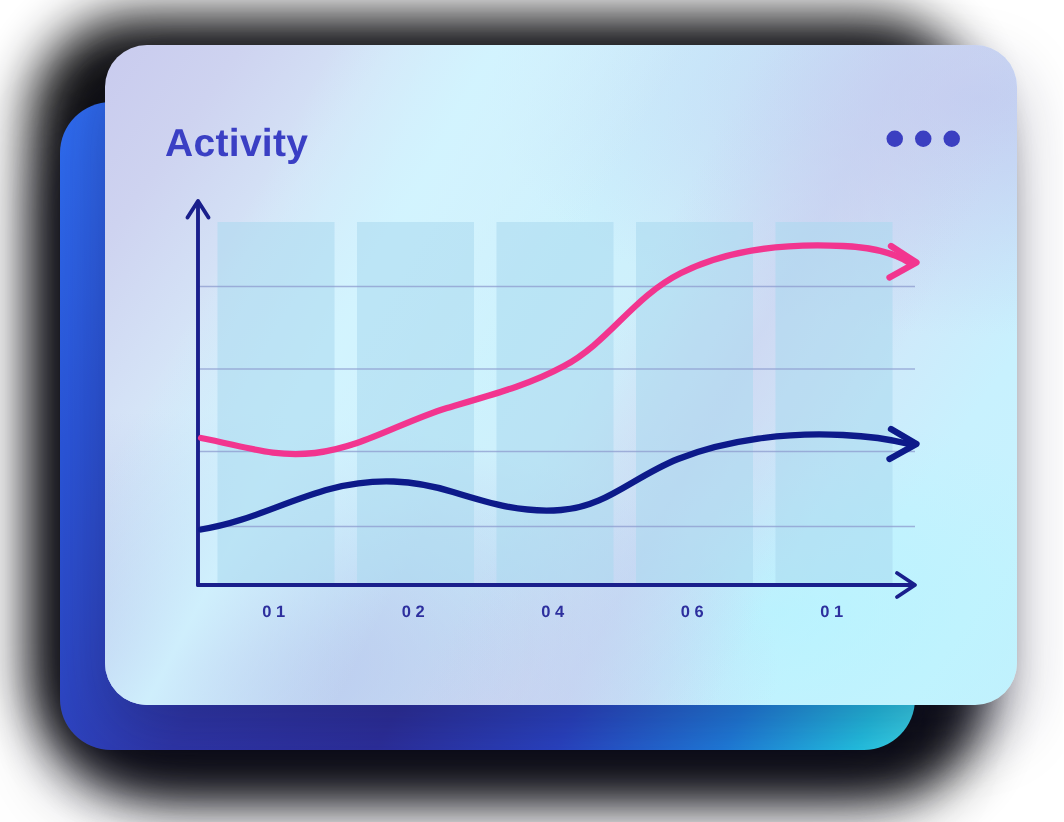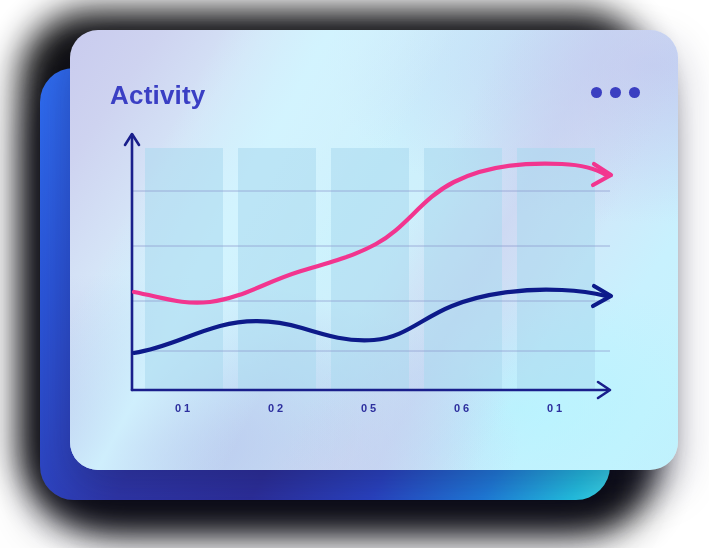--- a/index.html
+++ b/index.html
@@ -148,17 +148,17 @@
       <g>
         <path d="M 64,323 C 96,318 120,304 150,296 C 180,288 206,290 232,298
                  C 258,306 278,312 304,310 C 334,308 352,288 382,276
                  C 414,263 456,258 492,260 C 514,261 528,264 536,266" fill="none" stroke="#0d1a8a" stroke-width="4.2" stroke-linecap="round"></path>
         <polyline points="524,256 541,266 523,276" fill="none" stroke="#0d1a8a" stroke-width="4.2" stroke-linecap="round" stroke-linejoin="round"></polyline>
       </g>
     </svg>
 
     <div class="axis-label" style="left:114px">01</div>
     <div class="axis-label" style="left:207px">02</div>
-    <div class="axis-label" style="left:300px">05</div>
+    <div class="axis-label" style="left:300px">04</div>
     <div class="axis-label" style="left:393px">06</div>
     <div class="axis-label" style="left:486px">01</div>
   </div>
 </div>
 
 </body></html>

